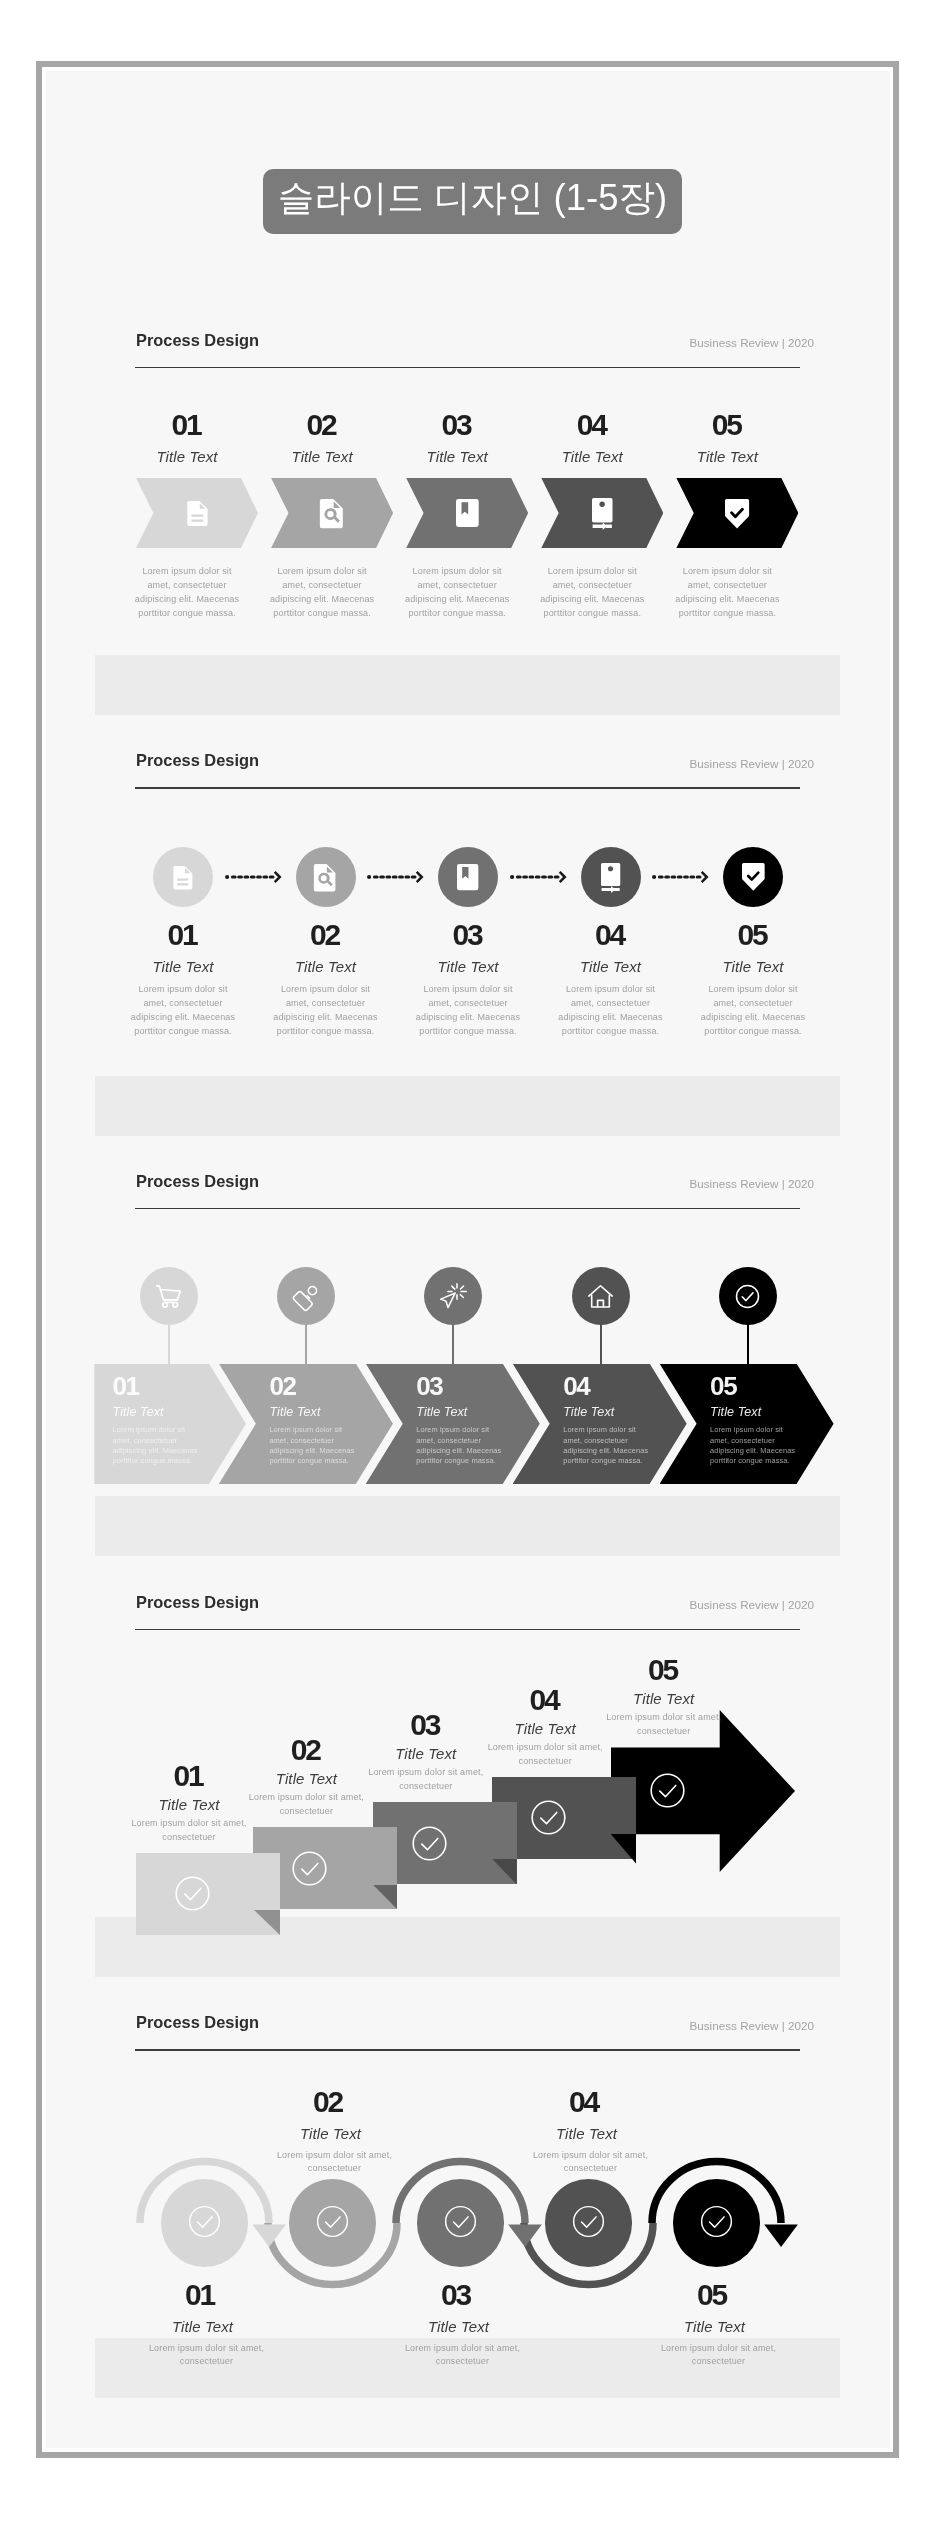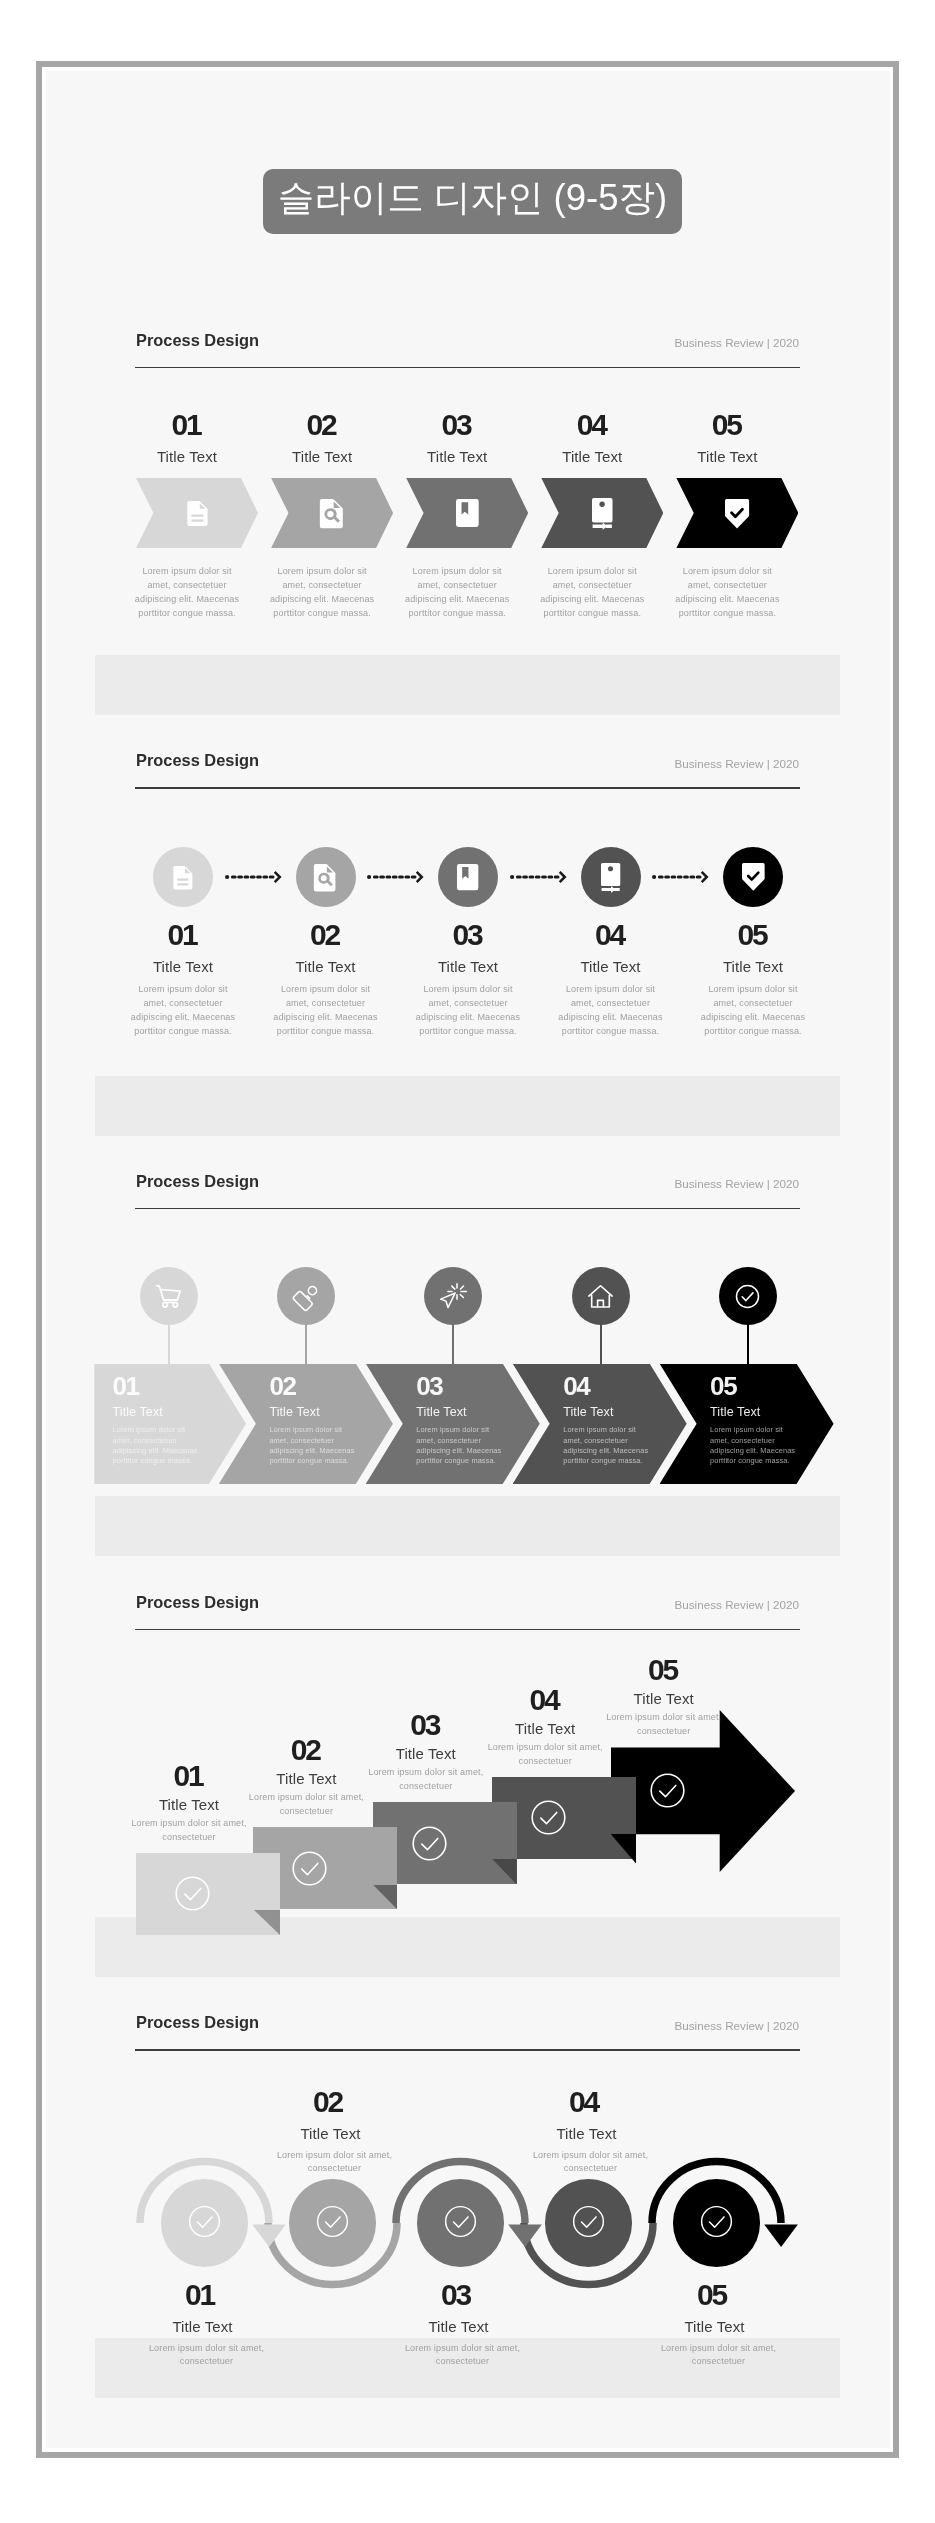--- a/index.html
+++ b/index.html
@@ -9,26 +9,26 @@
   .sheet{position:absolute;left:45.5px;top:70.5px;width:844px;height:2377.5px;background:#f7f7f7;}
 
   
   .cover-sub{position:absolute;left:0;top:119.5px;width:100%;text-align:center;font-size:21px;letter-spacing:2.3px;text-indent:2.3px;color:#575757;font-weight:400;line-height:1;}
   .cover-pill{position:absolute;left:263.1px;top:168.6px;width:418.8px;height:65.2px;background:#7b7b7b;border-radius:10px;}
   .cover-pill-text{position:absolute;left:0;top:0;width:100%;height:65.2px;line-height:57px;text-align:center;color:#fff;font-size:36.5px;font-weight:400;letter-spacing:0px;white-space:nowrap;}
 
   
   .slide{position:absolute;left:0;width:935px;}
   .s-title{position:absolute;left:136px;font-size:16.4px;font-weight:700;color:#2d2d2d;letter-spacing:0px;line-height:1;}
-  .s-meta{position:absolute;right:136px;font-size:11.7px;color:#a3a3a3;letter-spacing:0px;white-space:nowrap;line-height:1;}
+  .s-meta{position:absolute;right:121px;font-size:11.7px;color:#a3a3a3;letter-spacing:0px;white-space:nowrap;line-height:1;}
   .s-rule{position:absolute;left:135px;width:665px;height:1.4px;background:#3c3c3c;}
   .band{position:absolute;left:95px;width:745px;height:60px;background:#ebebeb;}
 
   .num{font-size:30px;font-weight:700;color:#1f1f1f;letter-spacing:-2.2px;text-indent:-2.2px;text-align:center;line-height:1;}
-  .ttl{font-size:15px;color:#3d3d3d;text-align:center;line-height:1;letter-spacing:0.1px;}
+  .ttl{font-size:15px;color:#3d3d3d;text-align:center;line-height:1;letter-spacing:0.1px;font-style:italic;}
   .desc{font-size:9px;line-height:13.9px;color:#a0a0a0;text-align:center;letter-spacing:0.15px;}
 
   
   .chev{position:absolute;top:478px;width:122px;height:70px;
         clip-path:polygon(0 0, 105px 0, 122px 35px, 105px 70px, 0 70px, 17.4px 35px);}
   .chev-ic{position:absolute;top:497px;width:32px;height:32px;}
 
   
   .circ{position:absolute;border-radius:50%;}
   .arrowdots{position:absolute;}
@@ -43,21 +43,21 @@
   svg{display:block;overflow:visible;}
 </style>
 </head>
 <body>
 
 <div class="page">
   <div class="frame"></div>
   <div class="sheet"></div>
 
   <div class="cover-pill">
-    <div class="cover-pill-text">슬라이드 디자인 (9-5장)</div>
+    <div class="cover-pill-text">슬라이드 디자인 (1-5장)</div>
   </div>
 
   <div class="slide" style="top:0">
     <div class="s-title" style="top:331.6px">Process Design</div>
     <div class="s-meta" style="top:337.1px">Business Review | 2020</div>
     <div class="s-rule" style="top:366.6px"></div>
     <div id="s1">
         <div class="num" style="position:absolute;left:117px;top:410px;width:140px">01</div>
         <div class="ttl" style="position:absolute;left:117px;top:449px;width:140px">Title Text</div>
         <div class="chev" style="left:136px;background:#d7d7d7"></div>

